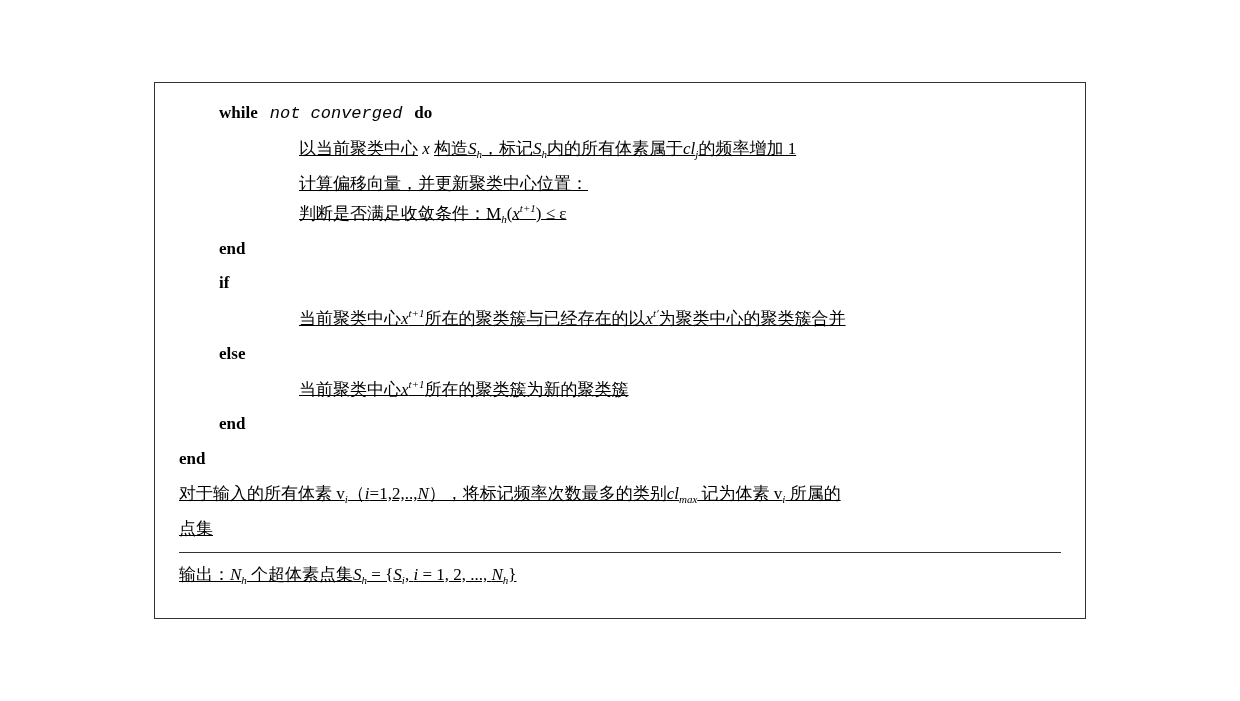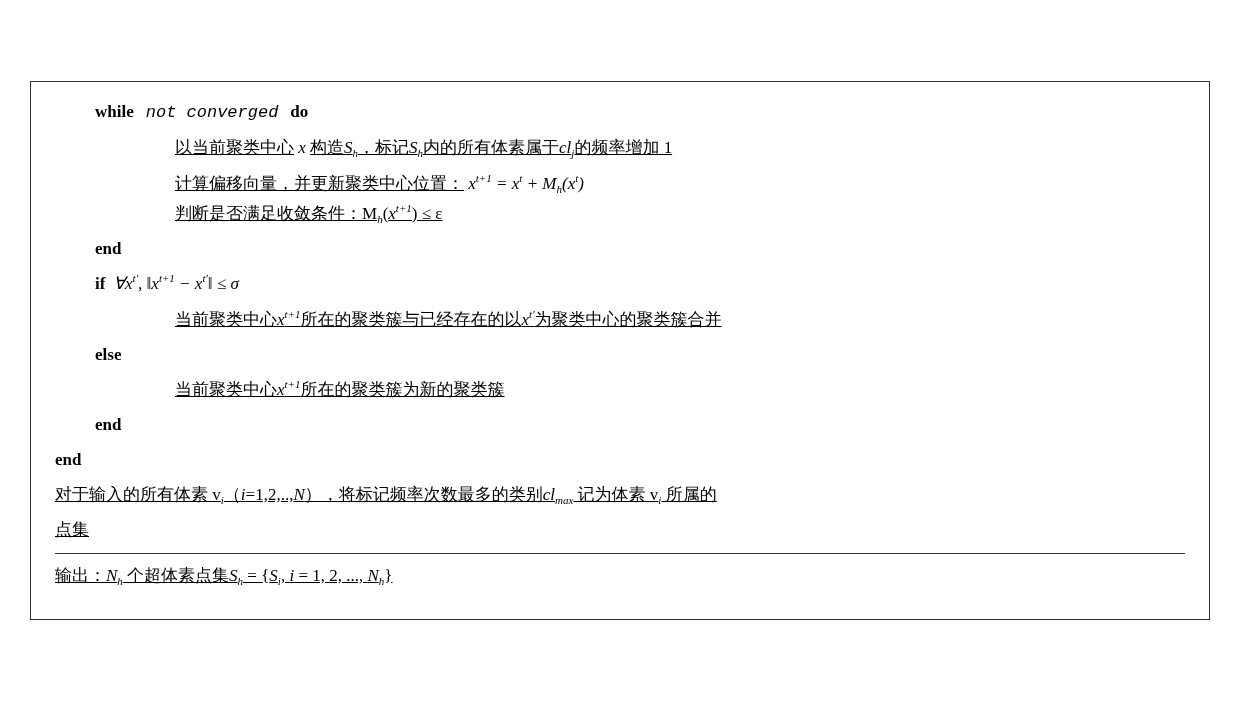--- a/index.html
+++ b/index.html
@@ -12,21 +12,21 @@
       width: 1240px;
       height: 701px;
       background: #ffffff;
       display: flex;
       align-items: center;
       justify-content: center;
       font-family: "Times New Roman", Times, serif;
     }
 
     .algorithm-box {
-      width: 1180px;
+      width: 932px;
       border: 1.5px solid #333;
       padding: 16px 24px 16px 24px;
       background: #fff;
     }
 
     .line {
       display: flex;
       align-items: baseline;
       margin-bottom: 12px;
       font-size: 17px;
@@ -88,39 +88,33 @@
   </div>
 
   <div class="line indent-3 spacer">
     <span class="normal-text">以当前聚类中心</span>
     <span class="inline-math">&nbsp;<i>x</i>&nbsp;</span>
     <span class="normal-text">构造<i>S<sub>h</sub></i>，标记<i>S<sub>h</sub></i>内的所有体素属于<i>cl<sub>j</sub></i>的频率增加 1</span>
   </div>
 
   <div class="line indent-3 spacer-sm">
     <span class="normal-text">计算偏移向量，并更新聚类中心位置：</span>
-    <span class="inline-math">
-      &nbsp;<i>x</i><sup>t+1</sup> = <i>x</i><sup>t</sup> + M<sub>h</sub>(<i>x</i><sup>t</sup>)
-    </span>
   </div>
 
   <div class="line indent-3 spacer">
     <span class="normal-text">判断是否满足收敛条件：M<sub>h</sub>(<i>x</i><sup>t+1</sup>) ≤ ε</span>
   </div>
 
   <div class="line indent-1 spacer">
     <span class="keyword">end</span>
   </div>
 
   <div class="line indent-1 spacer">
     <span class="keyword">if</span>
     <span style="width:8px;"></span>
-    <span class="inline-math">
-      ∀<i>x</i><sup>t′</sup>, ‖<i>x</i><sup>t+1</sup> − <i>x</i><sup>t′</sup>‖ ≤ σ
-    </span>
   </div>
 
   <div class="line indent-3 spacer">
     <span class="normal-text">当前聚类中心<i>x</i><sup>t+1</sup>所在的聚类簇与已经存在的以<i>x</i><sup>t′</sup>为聚类中心的聚类簇合并</span>
   </div>
 
   <div class="line indent-1 spacer">
     <span class="keyword">else</span>
   </div>
 

